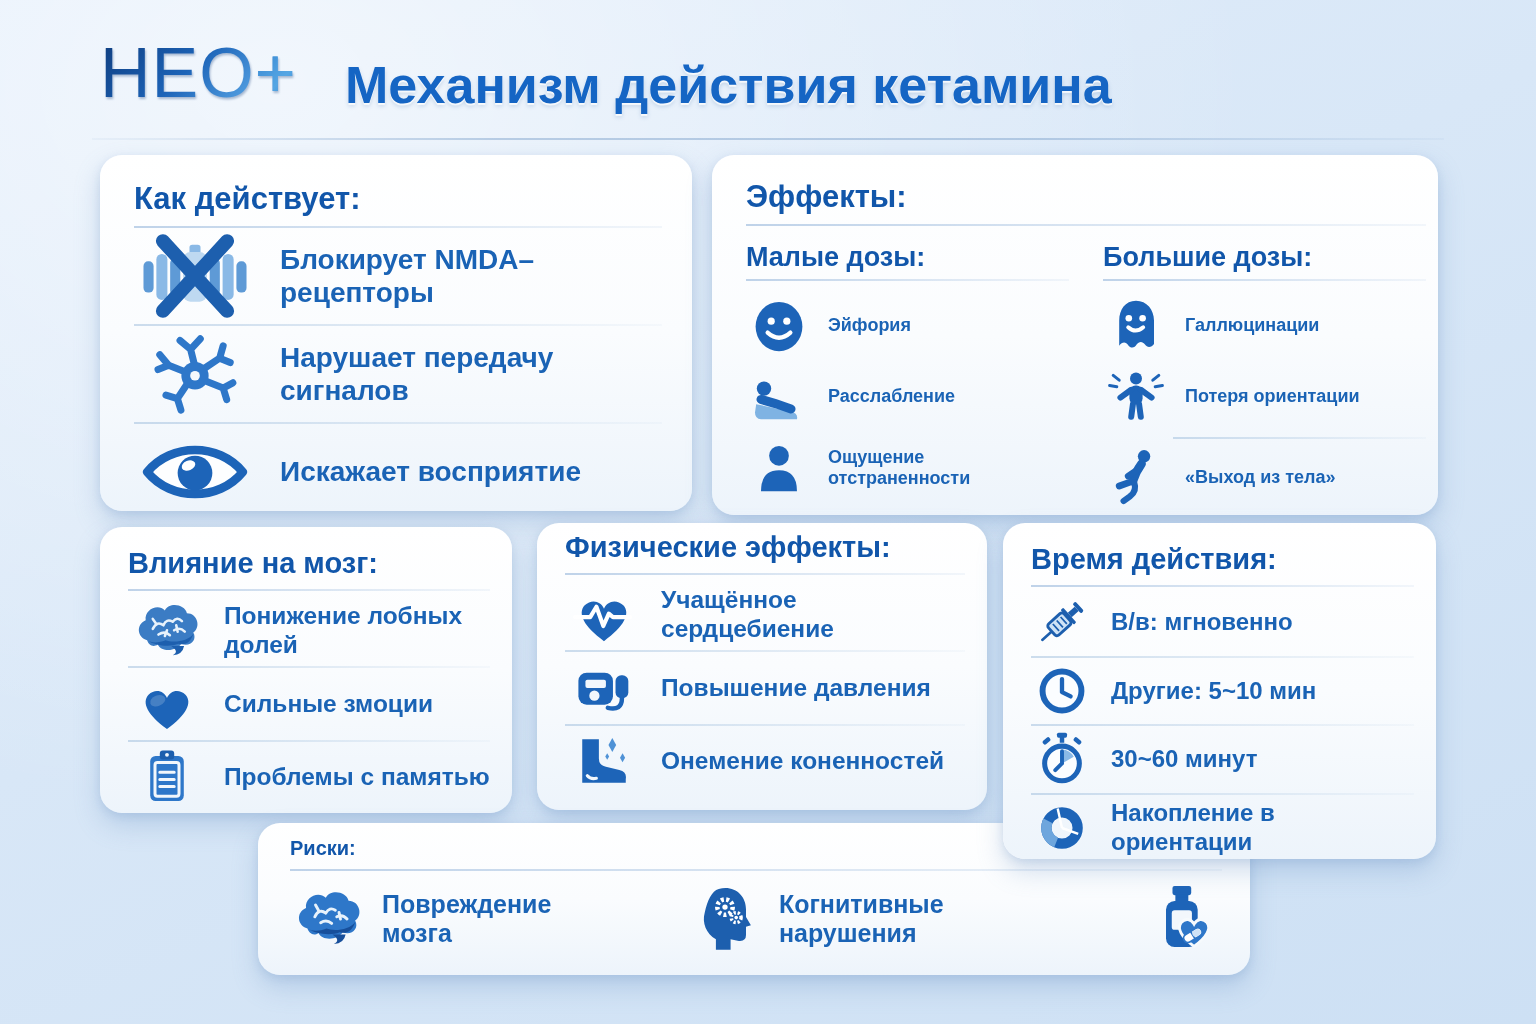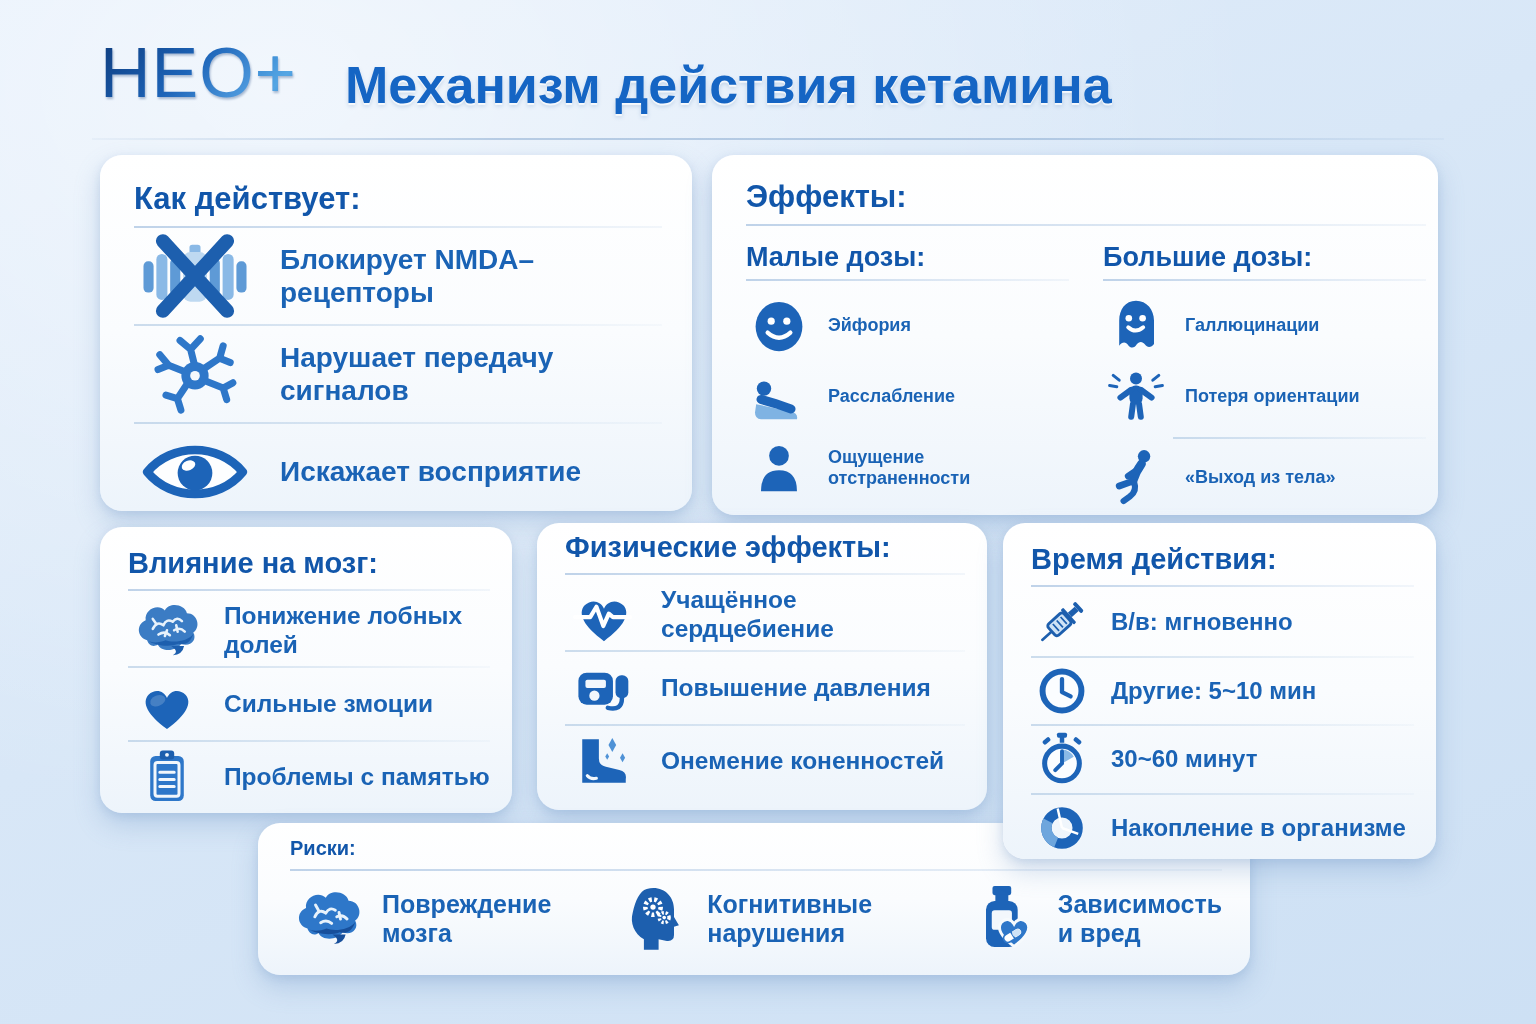--- a/index.html
+++ b/index.html
@@ -377,21 +377,21 @@
       </div>
       <div class="rdiv"></div>
       <div class="row">
         <span class="ic">
           <svg width="54" height="54" viewBox="0 0 100 100">
             <circle cx="50" cy="50" r="29" fill="none" stroke="#1d64b8" stroke-width="19"></circle>
             <circle cx="50" cy="50" r="29" fill="none" stroke="#6ea6dd" stroke-width="19" stroke-dasharray="48 134.2" transform="rotate(112 50 50)"></circle>
             <path d="M50,50 L80,61 M50,50 L42,14" stroke="#ffffff" stroke-width="4.5"></path>
           </svg>
         </span>
-        <span class="lbl">Накопление в организме</span>
+        <span class="lbl">Накопление в ориентации</span>
       </div>
     </div>
   </div>
 
   <div class="card card-risks">
     <div class="card-title">Риски:</div>
     <div class="tdiv"></div>
     <div class="risk-groups">
       <div class="row">
         <span class="ic">
@@ -428,18 +428,17 @@
             <rect x="25" y="25" width="44" height="64" rx="12" fill="#1d64b8"></rect>
             <rect x="33" y="38" width="28" height="27" rx="4" fill="#f2f7fc"></rect>
             <path d="M64,88 C46,75 40,63 46,55 C52,48 60,50 64,57 C68,50 76,48 82,55 C88,63 82,75 64,88 Z" fill="#2e77c9" stroke="#f6fafd" stroke-width="4"></path>
             <g transform="rotate(-32 62 72)">
               <rect x="48" y="66.5" width="28" height="12" rx="6" fill="#ffffff" stroke="#2e77c9" stroke-width="2.5"></rect>
               <path d="M62,66.5 L62,78.5" stroke="#2e77c9" stroke-width="2.5"></path>
               <rect x="62" y="68" width="12" height="9" rx="4.5" fill="#cfe3f6"></rect>
             </g>
           </svg>
         </span>
-        <span class="lbl">Зависимость и вред</span>
       </div>
     </div>
   </div>
 
 </div>
 
 </body></html>

